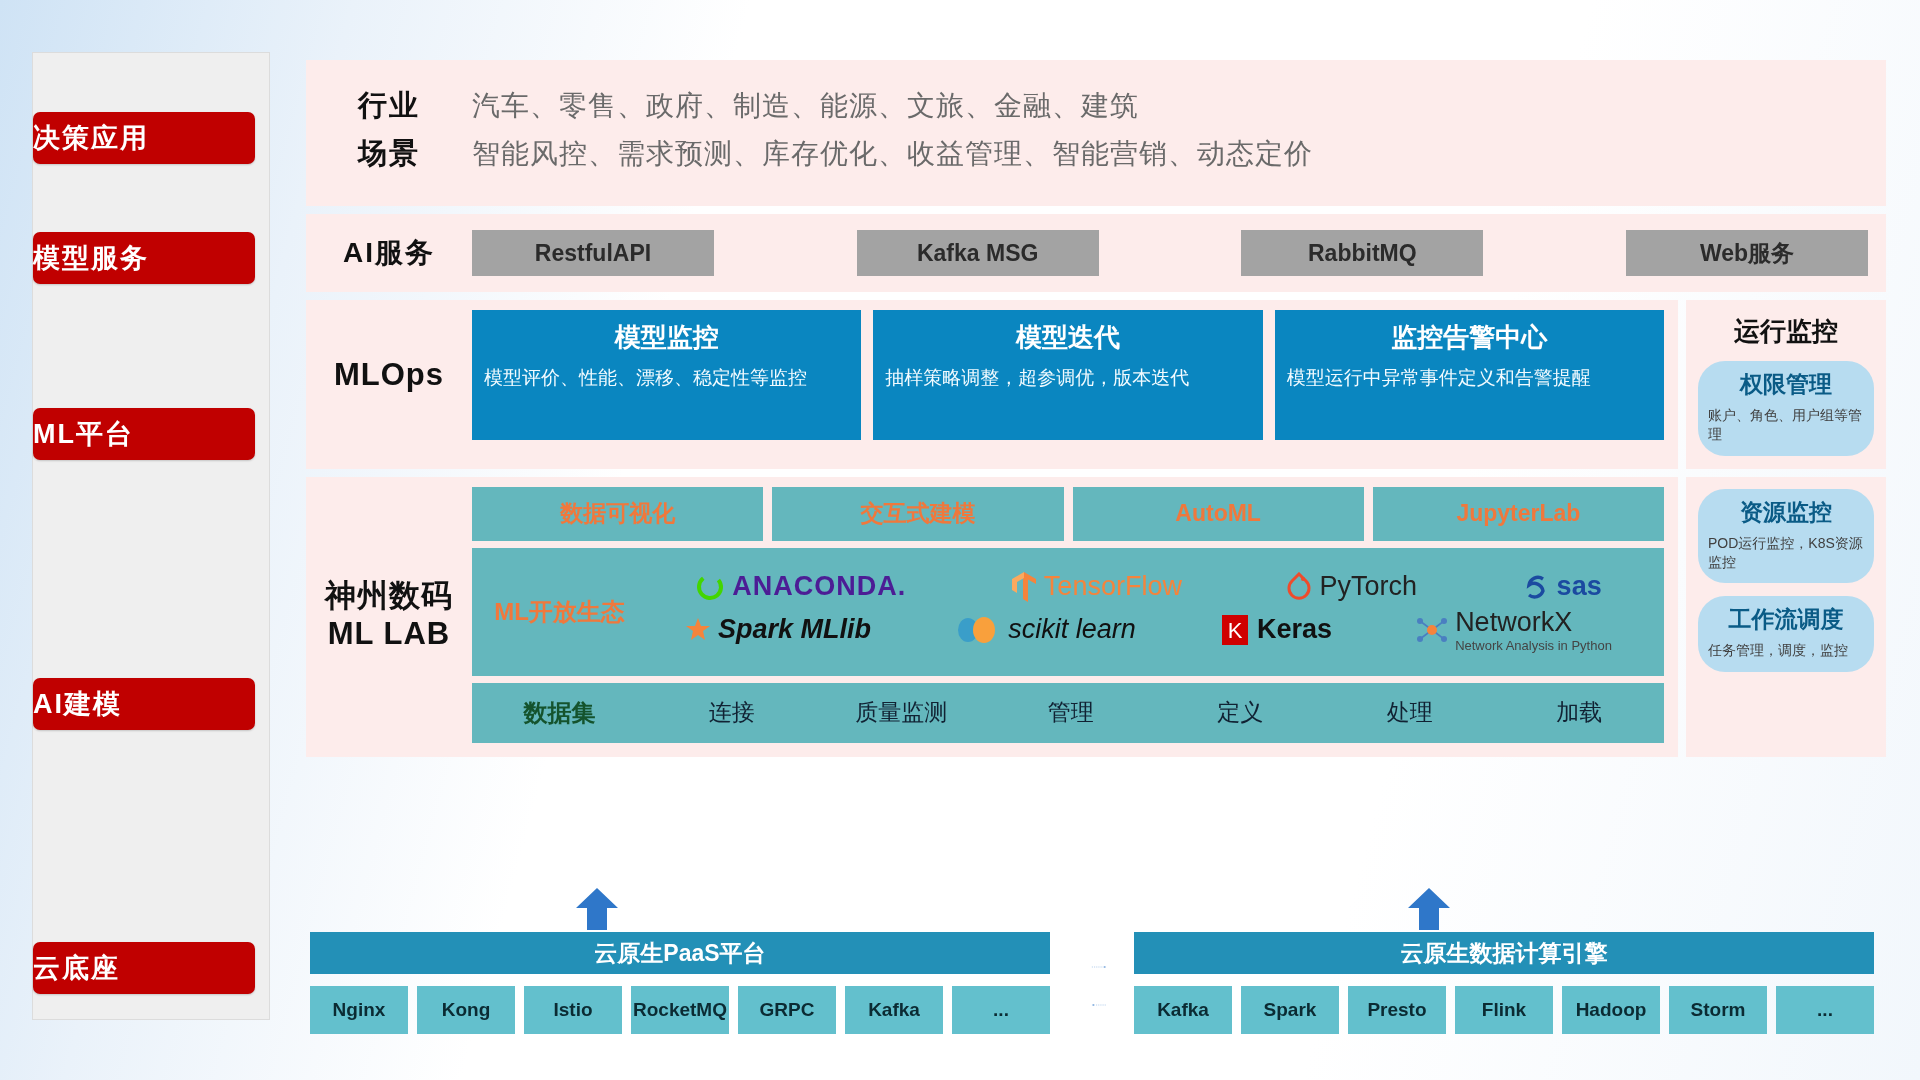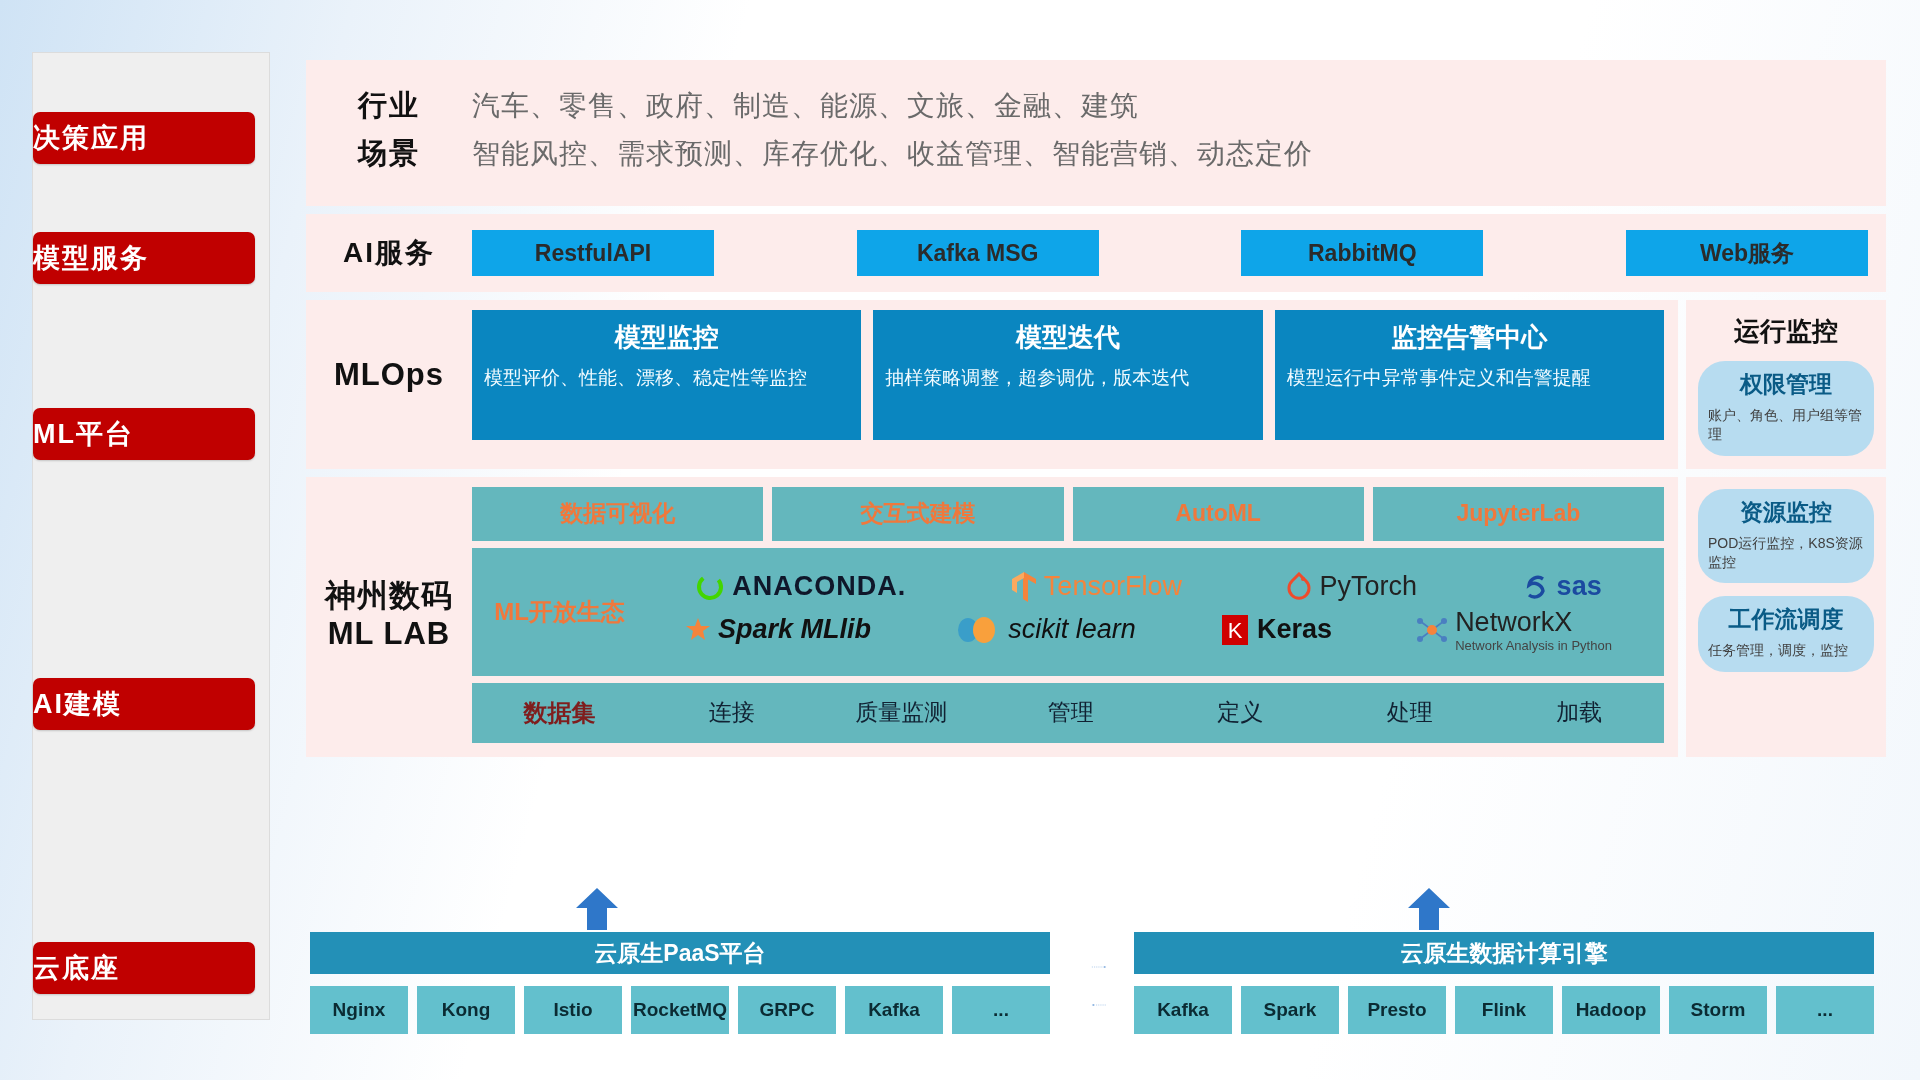--- a/index.html
+++ b/index.html
@@ -47,21 +47,21 @@
     width: 166px; text-align: center; flex: 0 0 166px;
     font-size: 29px; font-weight: bold; color: #111; letter-spacing: 2px;
   }
   .kv-val { font-size: 28px; color: #6a6a6a; letter-spacing: 1px; }
 
   
   #band-aisvc { height: 78px; display: flex; align-items: center; }
   #band-aisvc .kv-key { font-size: 28px; }
   .svc-list { display: flex; flex: 1; gap: 0; justify-content: space-between; padding-right: 18px; }
   .svc-chip {
-    width: 242px; height: 46px; background: #0ea5e9;
+    width: 242px; height: 46px; background: #a3a3a3;
     display: flex; align-items: center; justify-content: center;
     color: #2b2b2b; font-size: 23px; font-weight: bold;
   }
 
   
   #band-mlops-wrap { display: flex; margin-top: 8px; gap: 8px; align-items: stretch; }
   #band-mlops { background: #fdeceb; flex: 1; padding: 10px 14px 12px 0; }
   .mlops-row { display: flex; align-items: stretch; }
   .side-label {
     width: 166px; flex: 0 0 166px; display: flex; align-items: center;
@@ -105,21 +105,21 @@
     width: 175px; flex: 0 0 175px; display: flex; align-items: center; justify-content: center;
     color: #f0783c; font-size: 24px; font-weight: bold;
   }
   .eco-logos { flex: 1; display: flex; flex-direction: column; justify-content: center;
                gap: 4px; padding: 6px 14px 6px 0; }
   .eco-line { display: flex; align-items: center; justify-content: space-around; gap: 8px; }
   .logo { display: flex; align-items: center; gap: 7px; white-space: nowrap; }
   .logo-txt { font-size: 27px; }
   .ds-row { background: #64b7bd; height: 60px; display: flex; align-items: center; }
   .ds-label { width: 175px; flex: 0 0 175px; text-align: center;
-              color: #7f1d1d; font-size: 24px; font-weight: bold; }
+              color: #14532d; font-size: 24px; font-weight: bold; }
   .ds-item { flex: 1; text-align: center; color: #123; font-size: 23px; }
 
   
   #right-col { width: 200px; flex: 0 0 200px; background: #fdeceb; padding: 10px 12px; }
   #right-col-title { text-align: center; font-size: 26px; font-weight: bold;
                      color: #111; margin: 4px 0 12px 0; }
   .mon-card { background: #b7dcf0; margin-bottom: 13px; padding: 8px 10px 11px 10px; border-radius: 27px; }
   .mon-card-title { text-align: center; color: #0a5b86; font-size: 23px;
                     font-weight: bold; margin-bottom: 6px; }
   .mon-card-desc { color: #404040; font-size: 14px; line-height: 1.38; }
@@ -244,21 +244,21 @@
           </div>
 
           <div class="eco-box">
             <div class="eco-label">ML开放生态</div>
             <div class="eco-logos">
               <div class="eco-line">
                 <div class="logo">
                   <svg width="30" height="30" viewBox="0 0 30 30">
                     <circle cx="15" cy="15" r="11" fill="none" stroke="#43d600" stroke-width="4" stroke-dasharray="52 18" transform="rotate(-40 15 15)"></circle>
                   </svg>
-                  <span class="logo-txt" style="color:#0f172a;font-weight:bold;letter-spacing:1px;">ANACONDA.</span>
+                  <span class="logo-txt" style="color:#4c1d95;font-weight:bold;letter-spacing:1px;">ANACONDA.</span>
                 </div>
                 <div class="logo">
                   <svg width="26" height="32" viewBox="0 0 26 32">
                     <polygon points="13,1 25,8 25,13 17,8.5 17,31 12,28 12,5" fill="#f5843c"></polygon>
                     <polygon points="13,1 1,8 1,19 6,22 6,11 13,7" fill="#fba95e"></polygon>
                   </svg>
                   <span class="logo-txt" style="color:#f5843c;">TensorFlow</span>
                 </div>
                 <div class="logo">
                   <svg width="26" height="30" viewBox="0 0 26 30">

